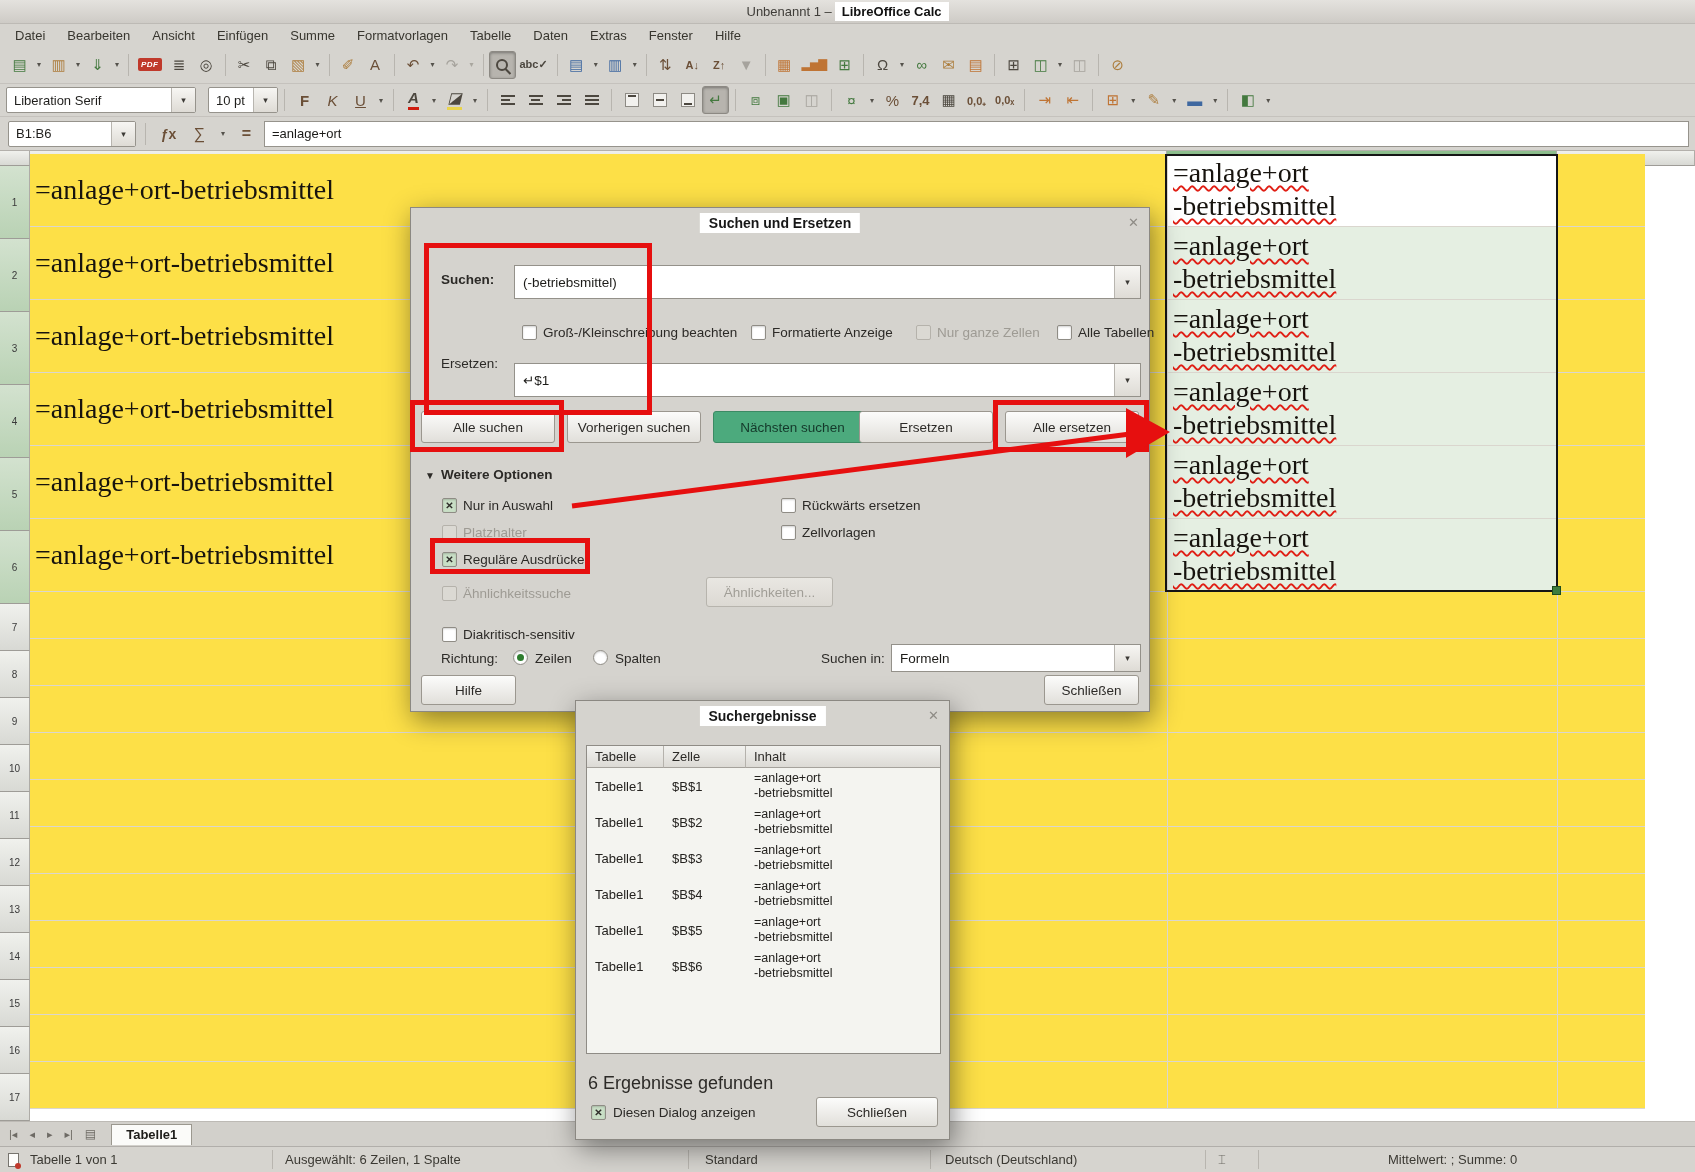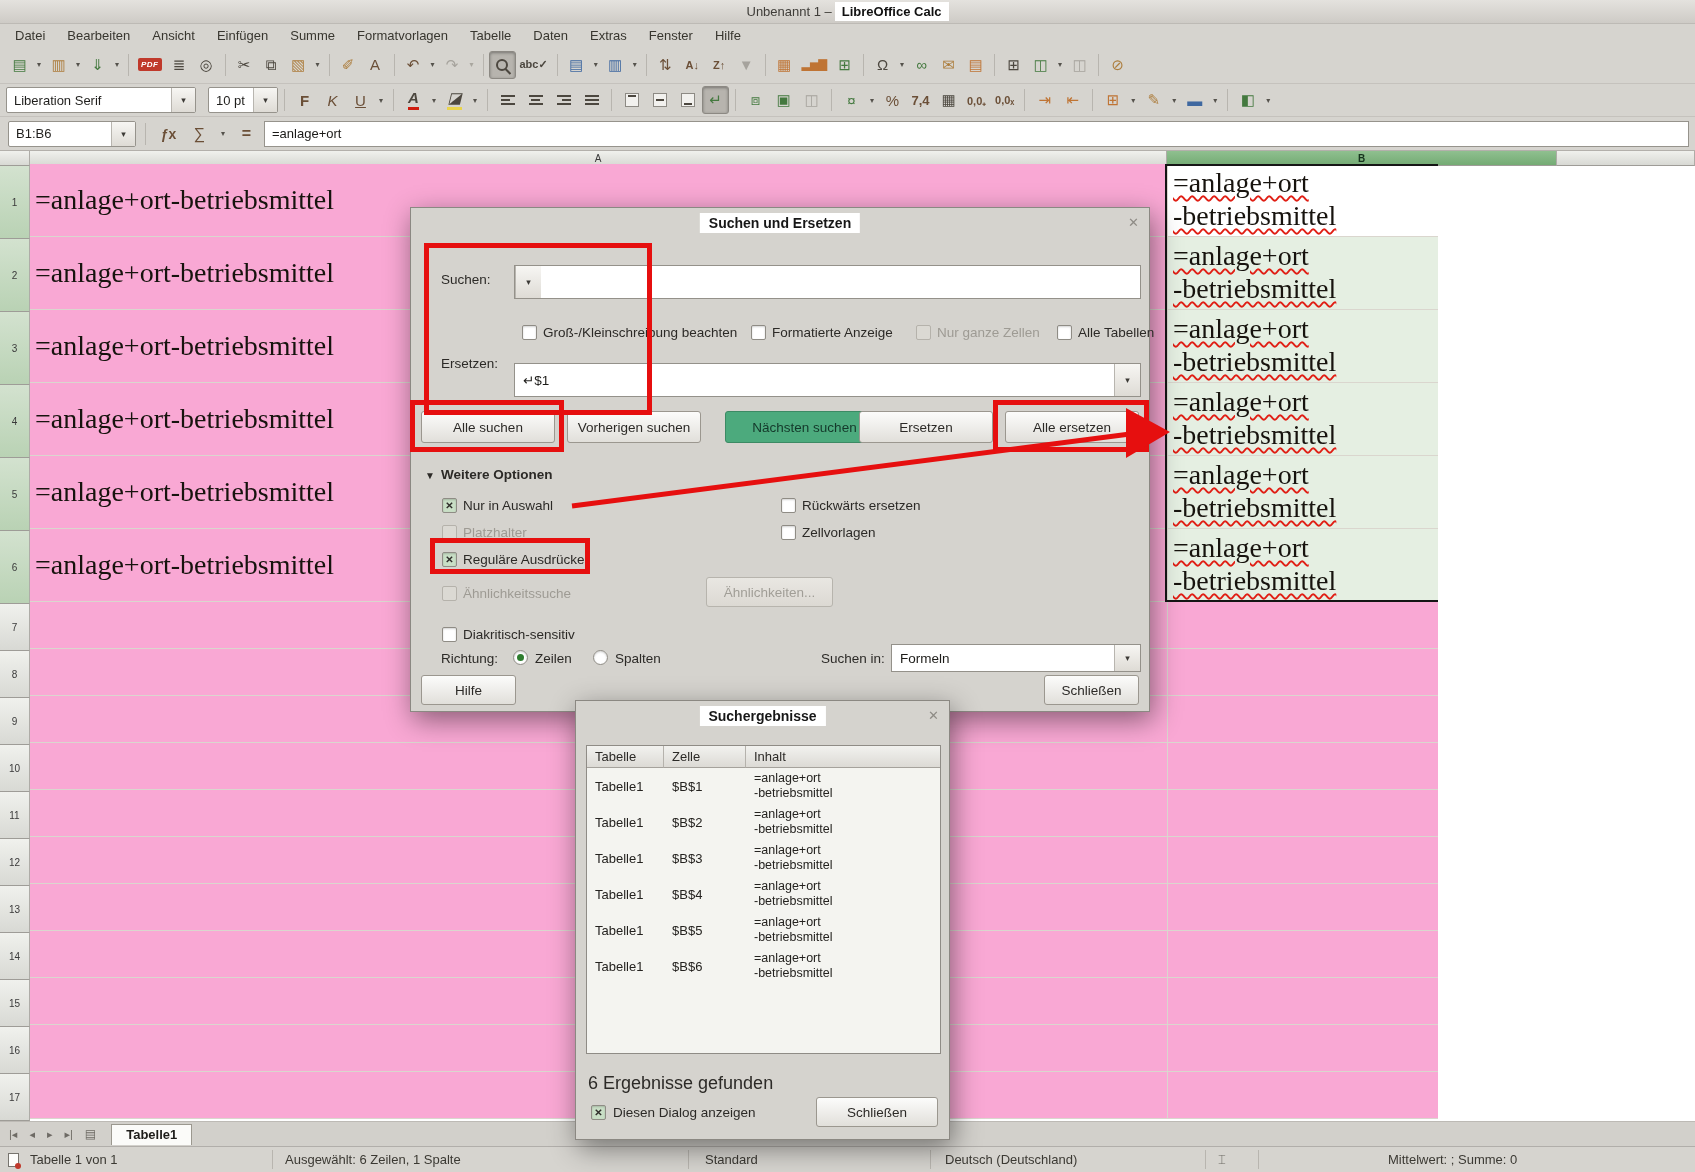--- a/index.html
+++ b/index.html
@@ -37,21 +37,21 @@
   .combo{background:#fff;border:1px solid #96938c;border-radius:2px;height:26px;display:flex;align-items:center;overflow:hidden}
   .combo .cv{font-size:13px;color:#1f1e1c;padding:0 7px;flex:1;white-space:nowrap}
   .combo .cbtn{width:24px;align-self:stretch;border-left:1px solid #b8b5af;background:linear-gradient(#f7f6f3,#dedbd5);display:flex;align-items:center;justify-content:center;font-size:9px;color:#3c3a36;flex:none}
   #fbar{left:0;top:117px;width:1695px;height:34px;background:#d6d4cf;border-bottom:1px solid #b3b0ab;display:flex;align-items:center;padding:0 6px 0 8px;gap:4px}
   #fml{flex:1;height:26px;background:#fff;border:1px solid #96938c;display:flex;align-items:center;font-size:13px;padding-left:7px;color:#1b1a18}
 
   
   .hdr{background:linear-gradient(#f0f1ed,#d8d9d4);border-right:1px solid #aeaca7;border-bottom:1px solid #9e9c97;color:#3a3a3a;font-size:10px;display:flex;align-items:center;justify-content:center}
   .hdr.selcol{background:linear-gradient(#8fc08f,#74ab74);color:#16331d;font-weight:bold}
   .hdr.selrow{background:linear-gradient(#d3e2cf,#b9d2b4)}
-  #grid{left:30px;top:164px;width:1408px;height:955px;background:#f9a8d4;overflow:hidden}
+  #grid{left:30px;top:154px;width:1615px;height:955px;background:#fde047;overflow:hidden}
   .bigrow,.smrow{position:absolute;left:0;right:0;border-bottom:1px solid #dad6ce}
   .cellA{position:absolute;left:0;top:0;width:1137px;height:100%;font-family:"Liberation Serif",serif;font-size:28px;color:#17130e;display:flex;align-items:center;padding-left:5px}
   .cellB{position:absolute;left:1137px;top:0;width:390px;height:100%;font-family:"Liberation Serif",serif;font-size:28px;color:#17130e;padding:2px 0 0 6px;background:#e5efe2}
   .cellB.active{background:#fff}
   .cellB .bl{display:block;width:max-content;line-height:33px;text-decoration:underline;text-decoration-style:wavy;text-decoration-color:#e01e14;text-decoration-thickness:1.5px;text-underline-offset:3px}
   .vline{position:absolute;top:0;bottom:0;width:1px;background:#dad6ce}
   #selbox{position:absolute;left:1135px;top:0;width:393px;height:438px;border:2px solid #151515;pointer-events:none}
   #selhandle{position:absolute;right:-5px;bottom:-5px;width:9px;height:9px;background:#3e7d3e;border:1px solid #1f4d1f}
 
   
@@ -429,22 +429,23 @@
     <span class="stsep" style="left:1205px"></span>
     <span class="st" style="left:1218px;color:#6e6b65">⌶</span>
     <span class="stsep" style="left:1258px"></span>
     <span class="st" style="left:1388px">Mittelwert: ; Summe: 0</span>
   </div>
 
   <div class="abs dlg" style="left:410px;top:207px;width:740px;height:505px;z-index:20">
     <div class="dtitle">Suchen und Ersetzen</div>
     <span class="dclose">✕</span>
 
-    <span class="abs lb" style="left:30px;top:64px;font-weight:normal">Suchen:</span>
+    <span class="abs lb" style="left:30px;top:64px;font-weight:bold">Suchen:</span>
     <div class="abs field" style="left:103px;top:57px;width:627px;height:34px">
+      <span class="fv">(-betriebsmittel)</span>
       <span class="cbtn">▾</span>
     </div>
 
     <span class="abs cbx" style="left:111px;top:117px"></span>
     <span class="abs lb" style="left:132px;top:117px">Groß-/Kleinschreibung beachten</span>
     <span class="abs cbx" style="left:340px;top:117px"></span>
     <span class="abs lb" style="left:361px;top:117px">Formatierte Anzeige</span>
     <span class="abs cbx offdis" style="left:505px;top:117px"></span>
     <span class="abs lb dim" style="left:526px;top:117px">Nur ganze Zellen</span>
     <span class="abs cbx" style="left:646px;top:117px"></span>
@@ -455,21 +456,21 @@
       <span class="fv">↵$1</span>
       <span class="cbtn">▾</span>
     </div>
 
     <div class="abs btn" style="left:10px;top:203px;width:134px;height:32px">
         <span>Alle suchen</span>
       </div>
     <div class="abs btn" style="left:156px;top:203px;width:134px;height:32px">
         <span>Vorherigen suchen</span>
       </div>
-    <div class="abs btn green" style="left:314px;top:203px;width:159px;height:32px">
+    <div class="abs btn green" style="left:302px;top:203px;width:159px;height:32px">
         <span>Nächsten suchen</span>
       </div>
     <div class="abs btn" style="left:448px;top:203px;width:134px;height:32px">
         <span>Ersetzen</span>
       </div>
     <div class="abs btn" style="left:594px;top:203px;width:134px;height:32px">
         <span>Alle ersetzen</span>
       </div>
 
     <span class="abs exp" style="left:14px;top:262px">▼</span>

